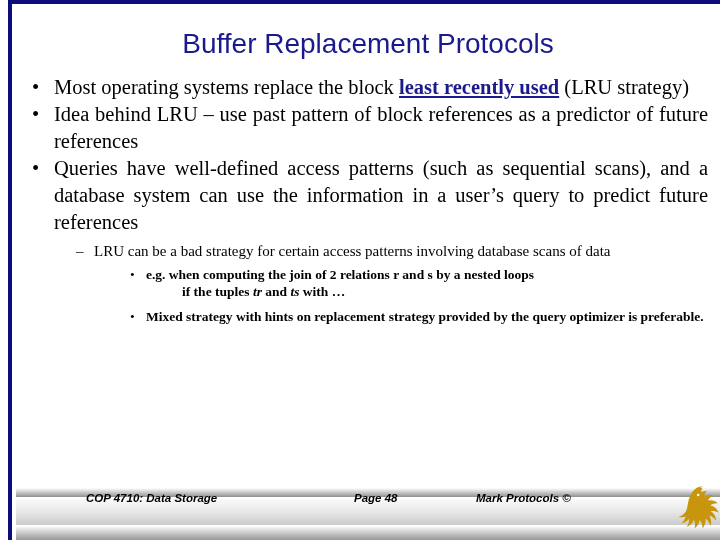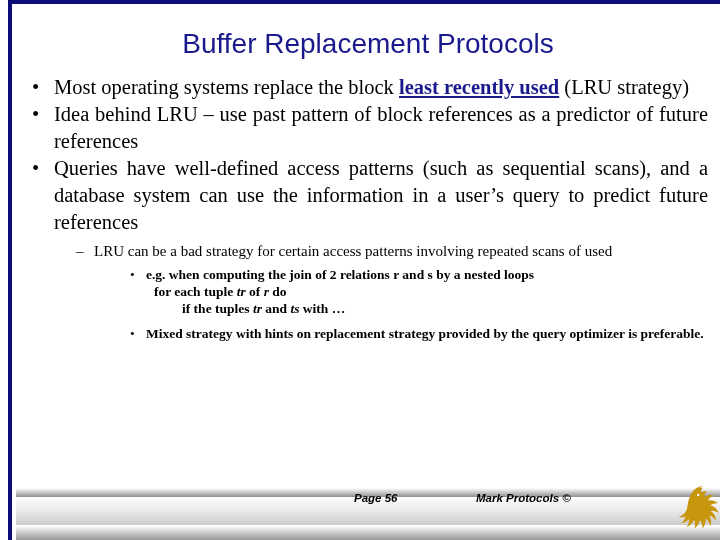--- a/index.html
+++ b/index.html
@@ -195,46 +195,46 @@
       <span>Idea behind LRU – use past pattern of block references as a predictor of future references</span>
     </div>
 
     <div class="l1">
       <span class="mk">•</span>
       <span>Queries have well-defined access patterns (such as sequential scans), and a database system can use the information in a user’s query to predict future references</span>
     </div>
 
     <div class="l2">
       <span class="mk">–</span>
-      <span>LRU can be a bad strategy for certain access patterns involving repeated scans of used</span>
+      <span>LRU can be a bad strategy for certain access patterns involving database scans of data</span>
     </div>
 
     <div class="l3 nojust">
       <span class="mk">•</span>
       <span>e.g. when computing the join of 2 relations r and s by a nested loops</span>
     </div>
 
-    <div class="code-line ind1"><span>for each tuple </span><i>tr</i><span> of </span><i>r</i><span> do</span></div>
 
 
     <div class="code-line ind3"><span>if the tuples </span><i>tr</i><span> and </span><i>ts</i><span> with …</span></div>
 
     <div class="l3" style="margin-top:8px;">
       <span class="mk">•</span>
       <span>Mixed strategy with hints on replacement strategy provided by the query optimizer is preferable.</span>
     </div>
 
   </div>
 
   <div class="footer">
     <div class="f-strip-top"></div>
     <div class="f-band"></div>
     <div class="f-strip-bot"></div>
 
-    <div class="f-text f-page">Page 56</div>
+    <div class="f-text f-course">COP 4710: Data Storage</div>
+    <div class="f-text f-page">Page 48</div>
     <div class="f-text f-author">Mark Protocols ©</div>
 
     <div class="logo">
       <svg viewBox="0 0 52 56" width="52" height="56" aria-hidden="true">
         <g fill="#c8960c">
           <path d="M30 4c-6 0-10 3.2-12.4 7.2C15 15.6 14 20 13.4 24.6c-.4 3-1.4 5.2-3.4 7.2-1.6 1.6-3.6 2.6-5.6 3.2 2.6.6 5 .4 7-.6-.4 2.6-1.8 5-4 6.8 3.2-.4 5.8-2 7.6-4.2.2 2.8-.6 5.6-2.4 8 3.4-1.2 6-3.8 7.4-7.2 1.2 2.6 1.4 5.6.4 8.6 3-2 4.8-5 5.4-8.4 1.8 2.2 2.8 5 2.8 8.2 2.4-2.8 3.4-6.2 3-9.8 2.4 1.8 4 4.4 4.8 7.6 1.4-3.6.8-7.4-1.2-10.6 2.8.8 5.2 2.6 6.8 5.4.2-4-2-7.6-5.4-9.8 2.8-.4 5.6.2 8 1.8-1.2-3.8-4.4-6.4-8.4-7.2 2.2-1.6 5-2.4 7.8-2.2-2.6-2.8-6.4-3.8-10-3 1.2-2.2 3.2-3.8 5.6-4.8-3.4-1.4-7.2-.6-9.8 1.8.2-2.4 1.2-4.6 3-6.4-2.4-.2-4.6.6-6.2 2.2.2-2 .8-3.8 2-5.4-1.2-.4-2.4-.6-3.6-.6z"></path>
           <path d="M26 9.5c2.6 0 4.6 2 4.6 4.6S28.6 18.7 26 18.7s-4.6-2-4.6-4.6S23.4 9.5 26 9.5z" fill="#c8960c"></path>
           <circle cx="24.2" cy="13" r="1.2" fill="#ffffff"></circle>
           <path d="M22 22c4 1 7 4 8.6 7.8.6 1.6.8 3.2.8 4.8 0 4-1.4 7.6-3.8 10.4-1 1.2-2.2 2.2-3.4 3 1 .2 2 .2 3 .2 1 0 2-.2 3-.4-2 2-4.6 3.2-7.4 3.4 3 1.2 6.4 1 9.2-.6-1.4 2-3.4 3.4-5.8 4 3.6.4 7-1 9.4-3.6-.6 2.4-2 4.4-4 5.8h.2c4-1 7-4.2 8-8 .6 1.8.6 3.8 0 5.6 2.6-2 4-5.2 3.6-8.4" fill="none"></path>
         </g>

